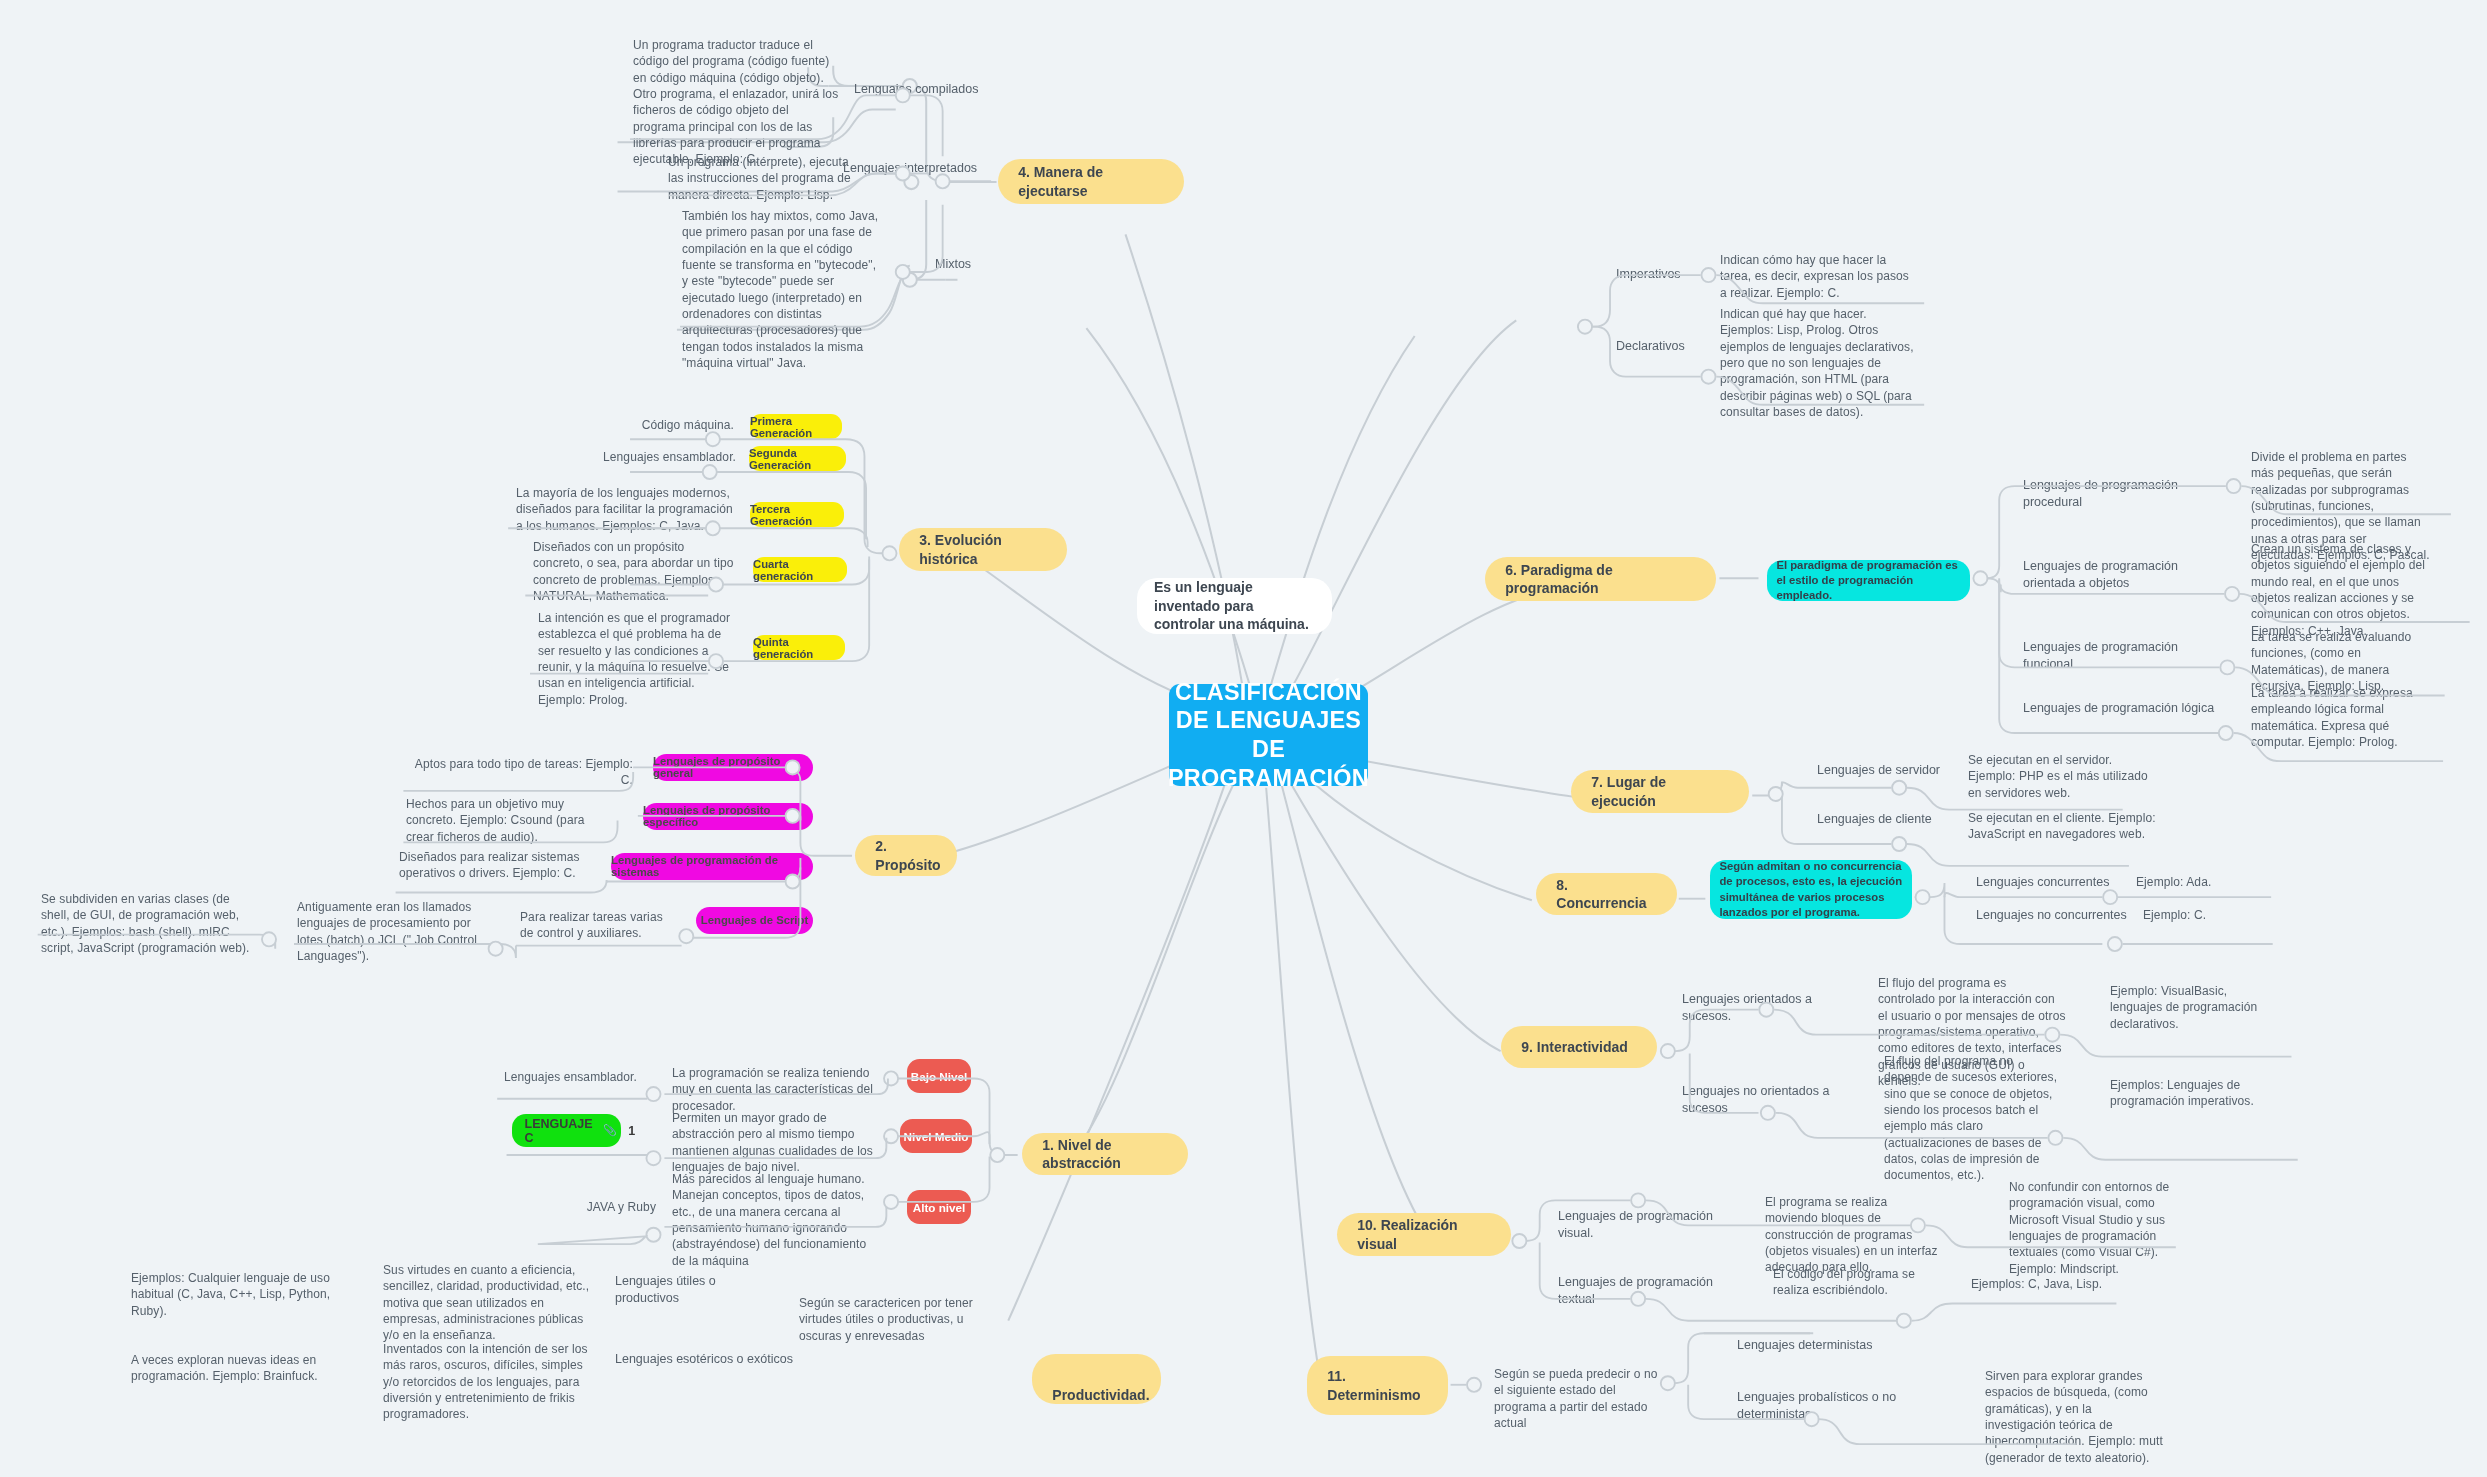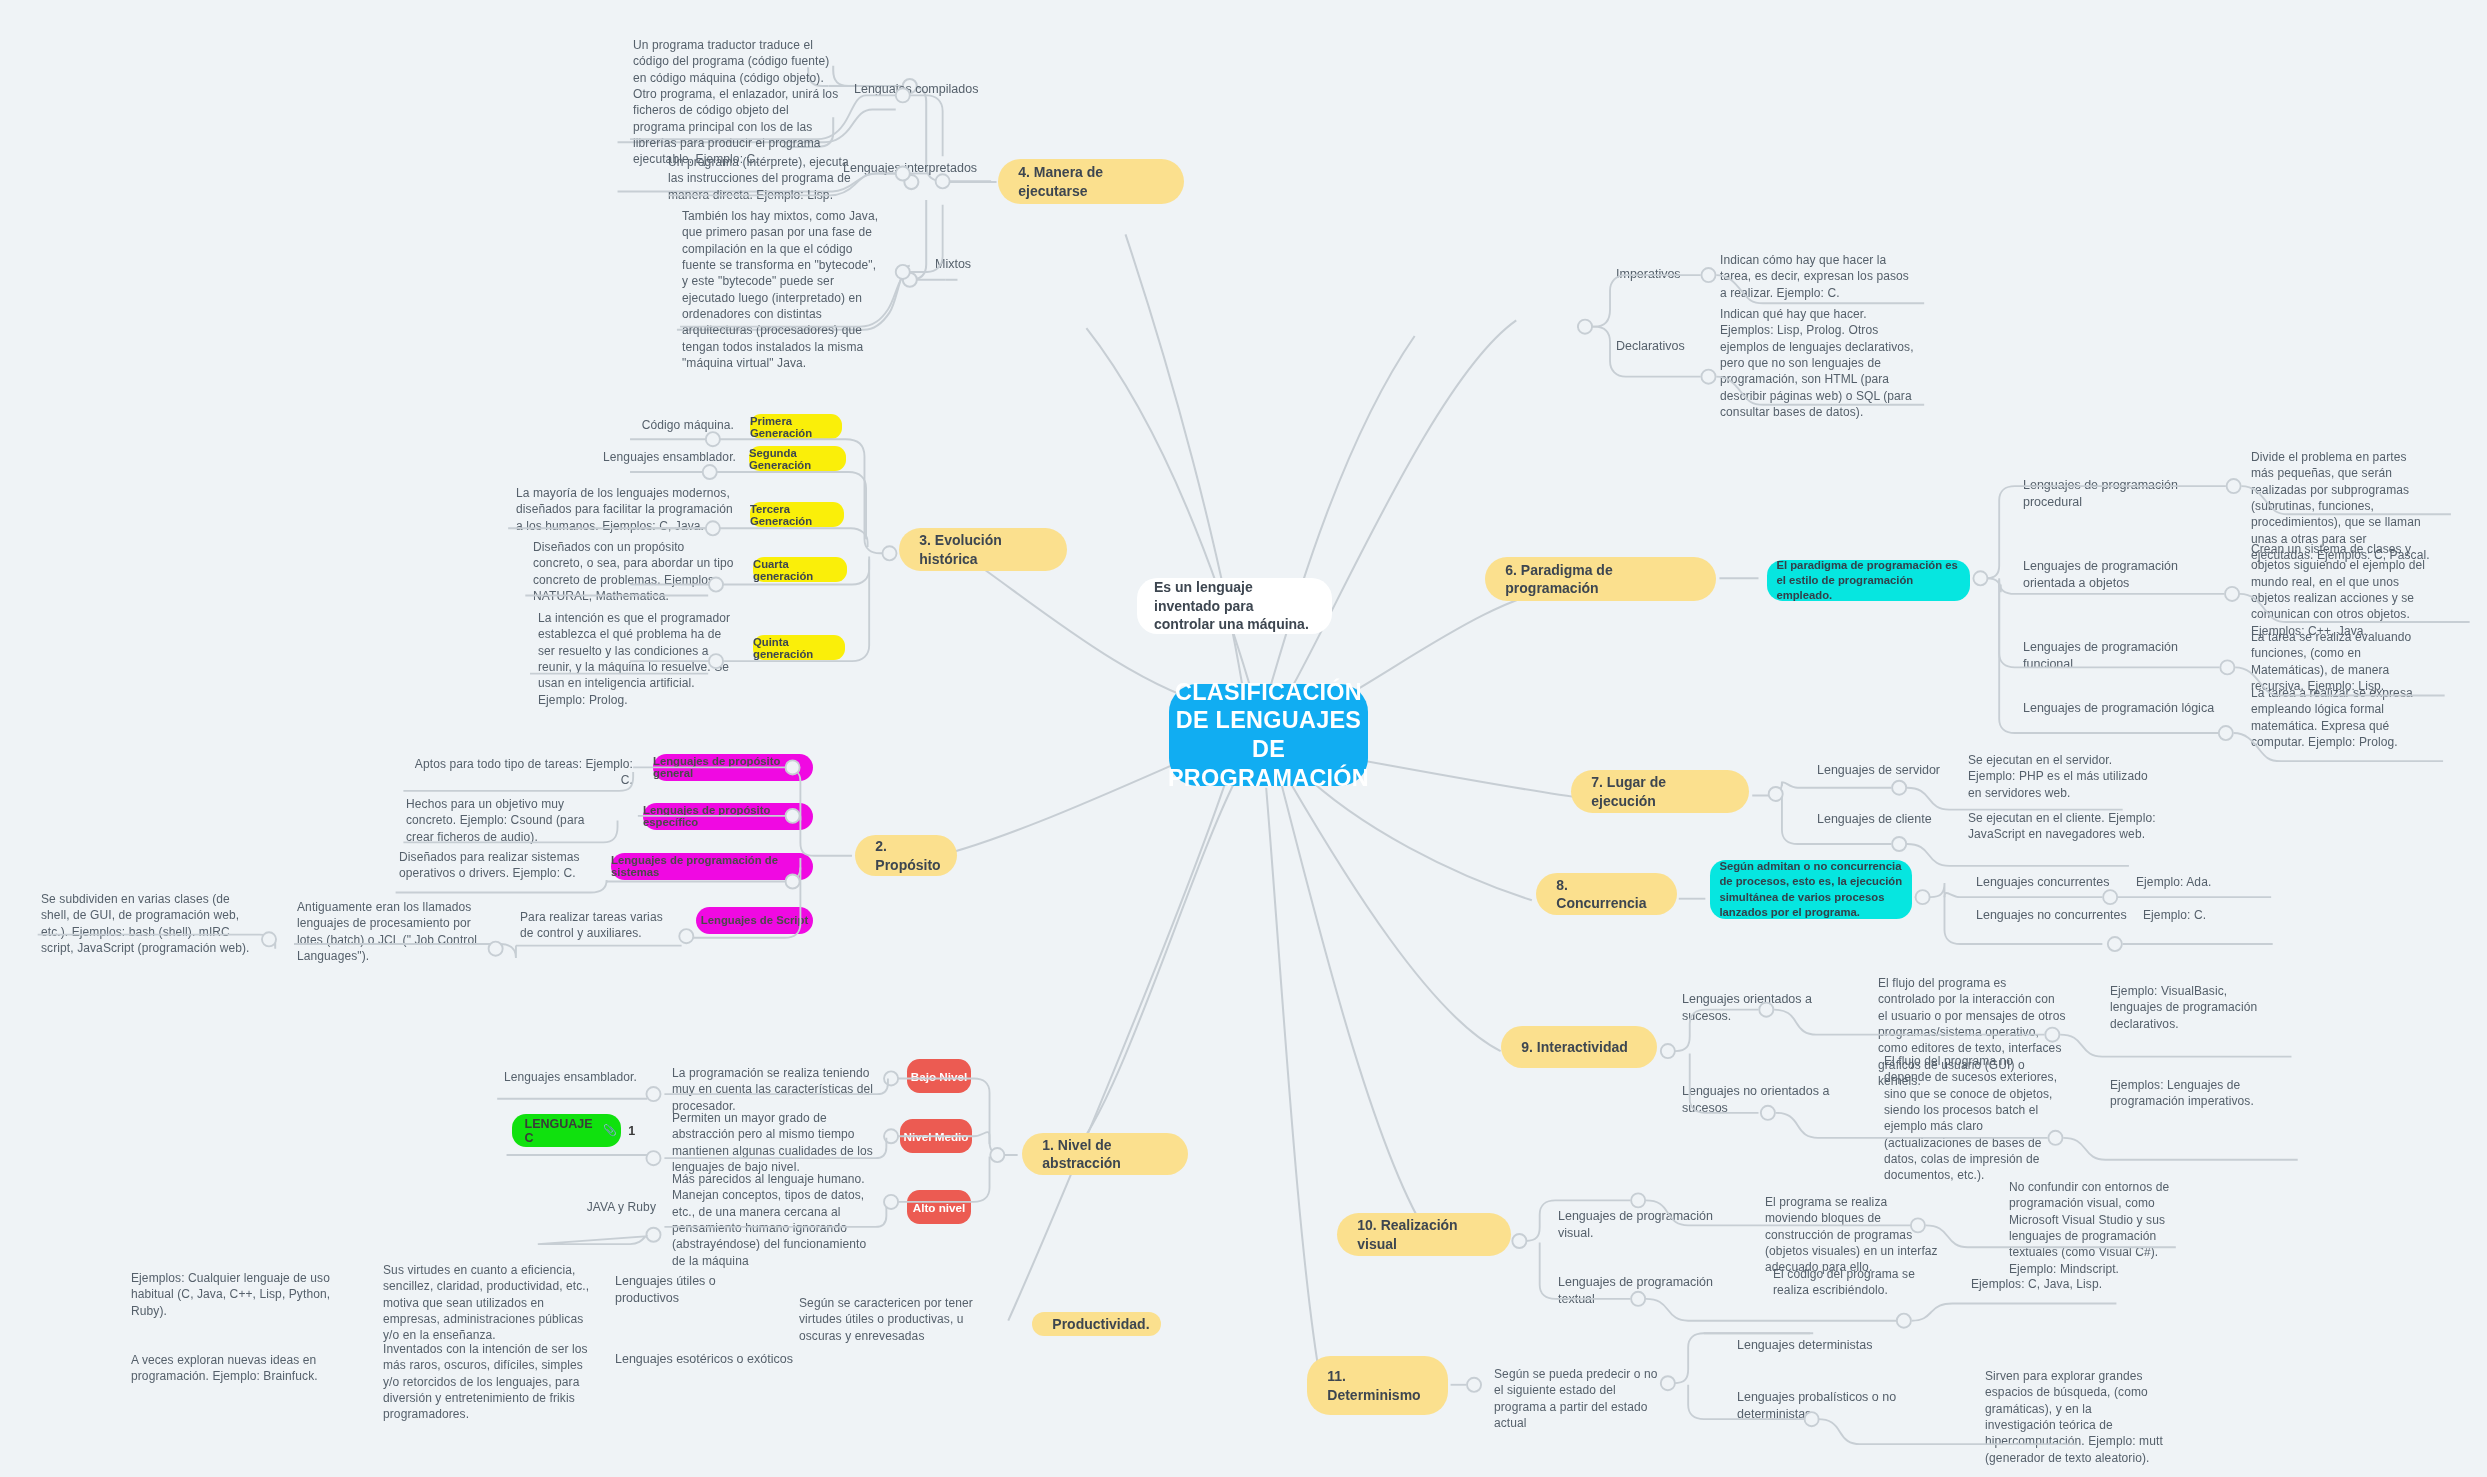--- a/index.html
+++ b/index.html
@@ -5,21 +5,21 @@
   html,body{margin:0;padding:0;background:#eff3f6;}
   body{width:2487px;height:1477px;position:relative;overflow:hidden;
        font-family:"Liberation Sans",sans-serif;color:#4a5560;}
   #stage{position:absolute;left:0;top:0;width:2487px;height:1477px;}
   svg.links{position:absolute;left:0;top:0;width:2487px;height:1477px;pointer-events:none;}
   .node{position:absolute;box-sizing:border-box;}
   
   .txt{font-size:12px;line-height:1.36;color:#55606b;letter-spacing:0.1px;}
   .lbl{font-size:12.5px;color:#55606b;line-height:1.35;}
   
-  .central{background:#11ADF2;border-radius:28px;color:#fff;font-weight:bold;
+  .central{background:#11ADF2;border-radius:11px;color:#fff;font-weight:bold;
            font-size:23.4px;line-height:1.22;text-align:center;
            display:flex;align-items:center;justify-content:center;letter-spacing:0.3px;}
   
   .pill-yellow{background:#FBE08E;border-radius:23.4px;color:#3d4650;font-weight:bold;
                font-size:14px;line-height:1.3;display:flex;align-items:center;
                padding:0 20.3px;box-sizing:border-box;}
   
   .pill-gen{background:#FAEF09;border-radius:11px;color:#3d4650;font-weight:bold;
             font-size:11.3px;display:flex;align-items:center;justify-content:center;}
   .pill-magenta{background:#F009E2;border-radius:14px;color:#4a4a4a;font-weight:bold;
@@ -345,21 +345,21 @@
 <div class="node pill-red" style="left:907px;top:1190px;width:64px;height:34px;">
   <span>Alto nivel</span>
 </div>
 <div class="node txt" style="left:672px;top:1171px;width:207px;">
   <span>Más parecidos al lenguaje humano. Manejan conceptos, tipos de datos, etc., de una manera cercana al pensamiento humano ignorando (abstrayéndose) del funcionamiento de la máquina</span>
 </div>
 <div class="node txt" style="left:547px;top:1199px;width:109px;text-align:right;">
   <span>JAVA y Ruby</span>
 </div>
 
-<div class="node pill-yellow" style="left:1032px;top:1312px;width:129px;height:24px;">
+<div class="node pill-yellow" style="left:1032px;top:1354px;width:129px;height:50px;align-items:flex-end;">
   <span>Productividad.</span>
 </div>
 <div class="node txt" style="left:799px;top:1295px;width:207px;">
   <span>Según se caractericen por tener virtudes útiles o productivas, u oscuras y enrevesadas</span>
 </div>
 <div class="node lbl" style="left:615px;top:1273px;width:168px;">
   <span>Lenguajes útiles o productivos</span>
 </div>
 <div class="node txt" style="left:383px;top:1262px;width:207px;">
   <span>Sus virtudes en cuanto a eficiencia, sencillez, claridad, productividad, etc., motiva que sean utilizados en empresas, administraciones públicas y/o en la enseñanza.</span>

